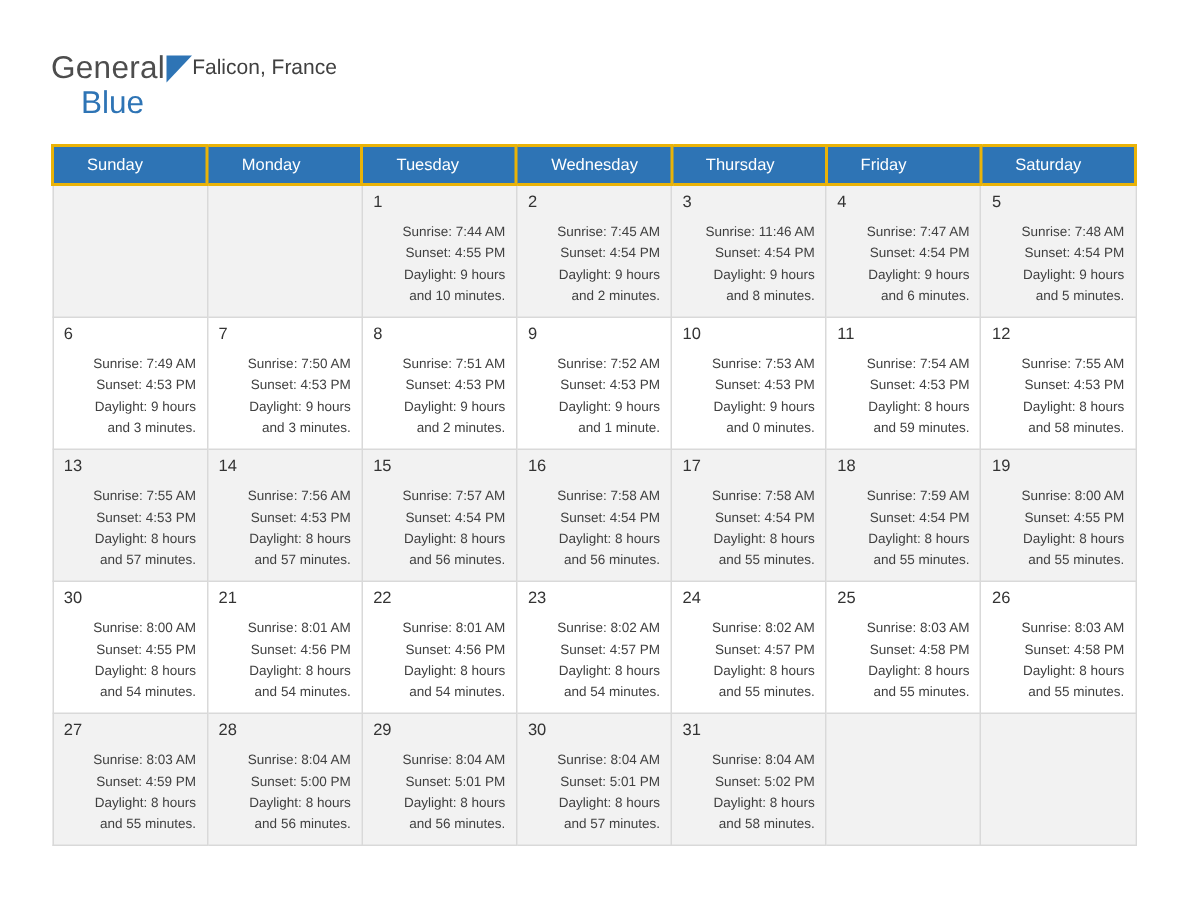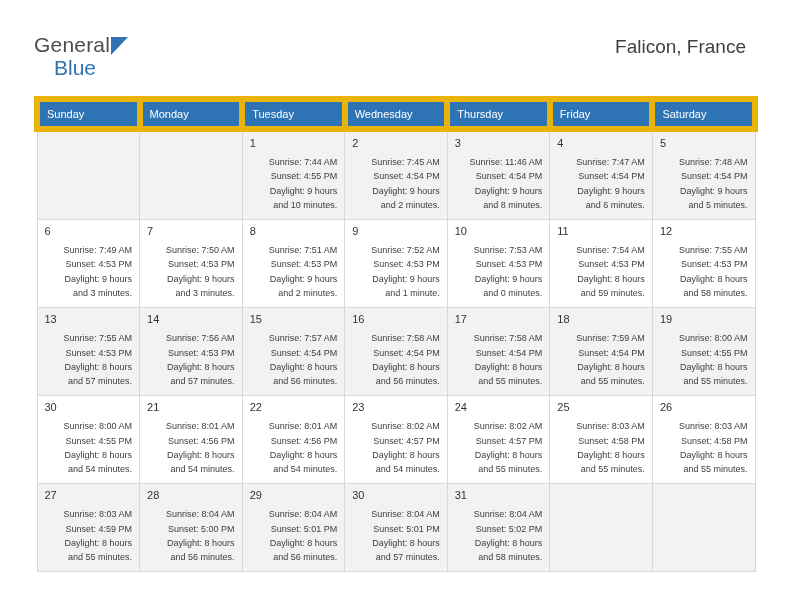--- a/index.html
+++ b/index.html
@@ -13,23 +13,23 @@
   }
   .page {
     position: relative;
     width: 792px;
     height: 612px;
     padding: 0;
   }
   
   .header {
     display: flex;
-    justify-content: space-between;
+    justify-content: flex-start;
     align-items: flex-start;
-    padding: 26px 46px 0 34px;
+    padding: 26px 34px 0 34px;
     height: 96px;
   }
   .logo {
     line-height: 1;
     padding-top: 8px;
   }
   .logo-general {
     font-size: 21px;
     color: #4d4d4d;
     letter-spacing: .2px;
@@ -52,39 +52,39 @@
     margin-left: 20px;
   }
   .title-wrap { text-align: right; }
   .cal-title {
     font-size: 28px;
     color: #404040;
     font-weight: normal;
     letter-spacing: .2px;
   }
   .cal-location {
-    font-size: 19px;
+    font-size: 14px;
     color: #404040;
     margin-top: 10px;
   }
   
   .calendar {
     margin: 0 34px;
     border-collapse: collapse;
     width: 724px;
     table-layout: fixed;
   }
   .calendar th {
     background: #2e74b5;
     color: #ffffff;
     font-size: 11px;
     font-weight: normal;
     text-align: left;
-    padding: 6px 7px;
-    border: 6px solid #eab308;
+    padding: 6px 22px;
+    border: 2px solid #eab308;
   }
   .calendar td {
     border: 1px solid #d9d9d9;
     vertical-align: top;
     padding: 5px 7px 7px 7px;
     height: 88px;
     background: #ffffff;
   }
   .calendar tr.shaded td {
     background: #f2f2f2;

